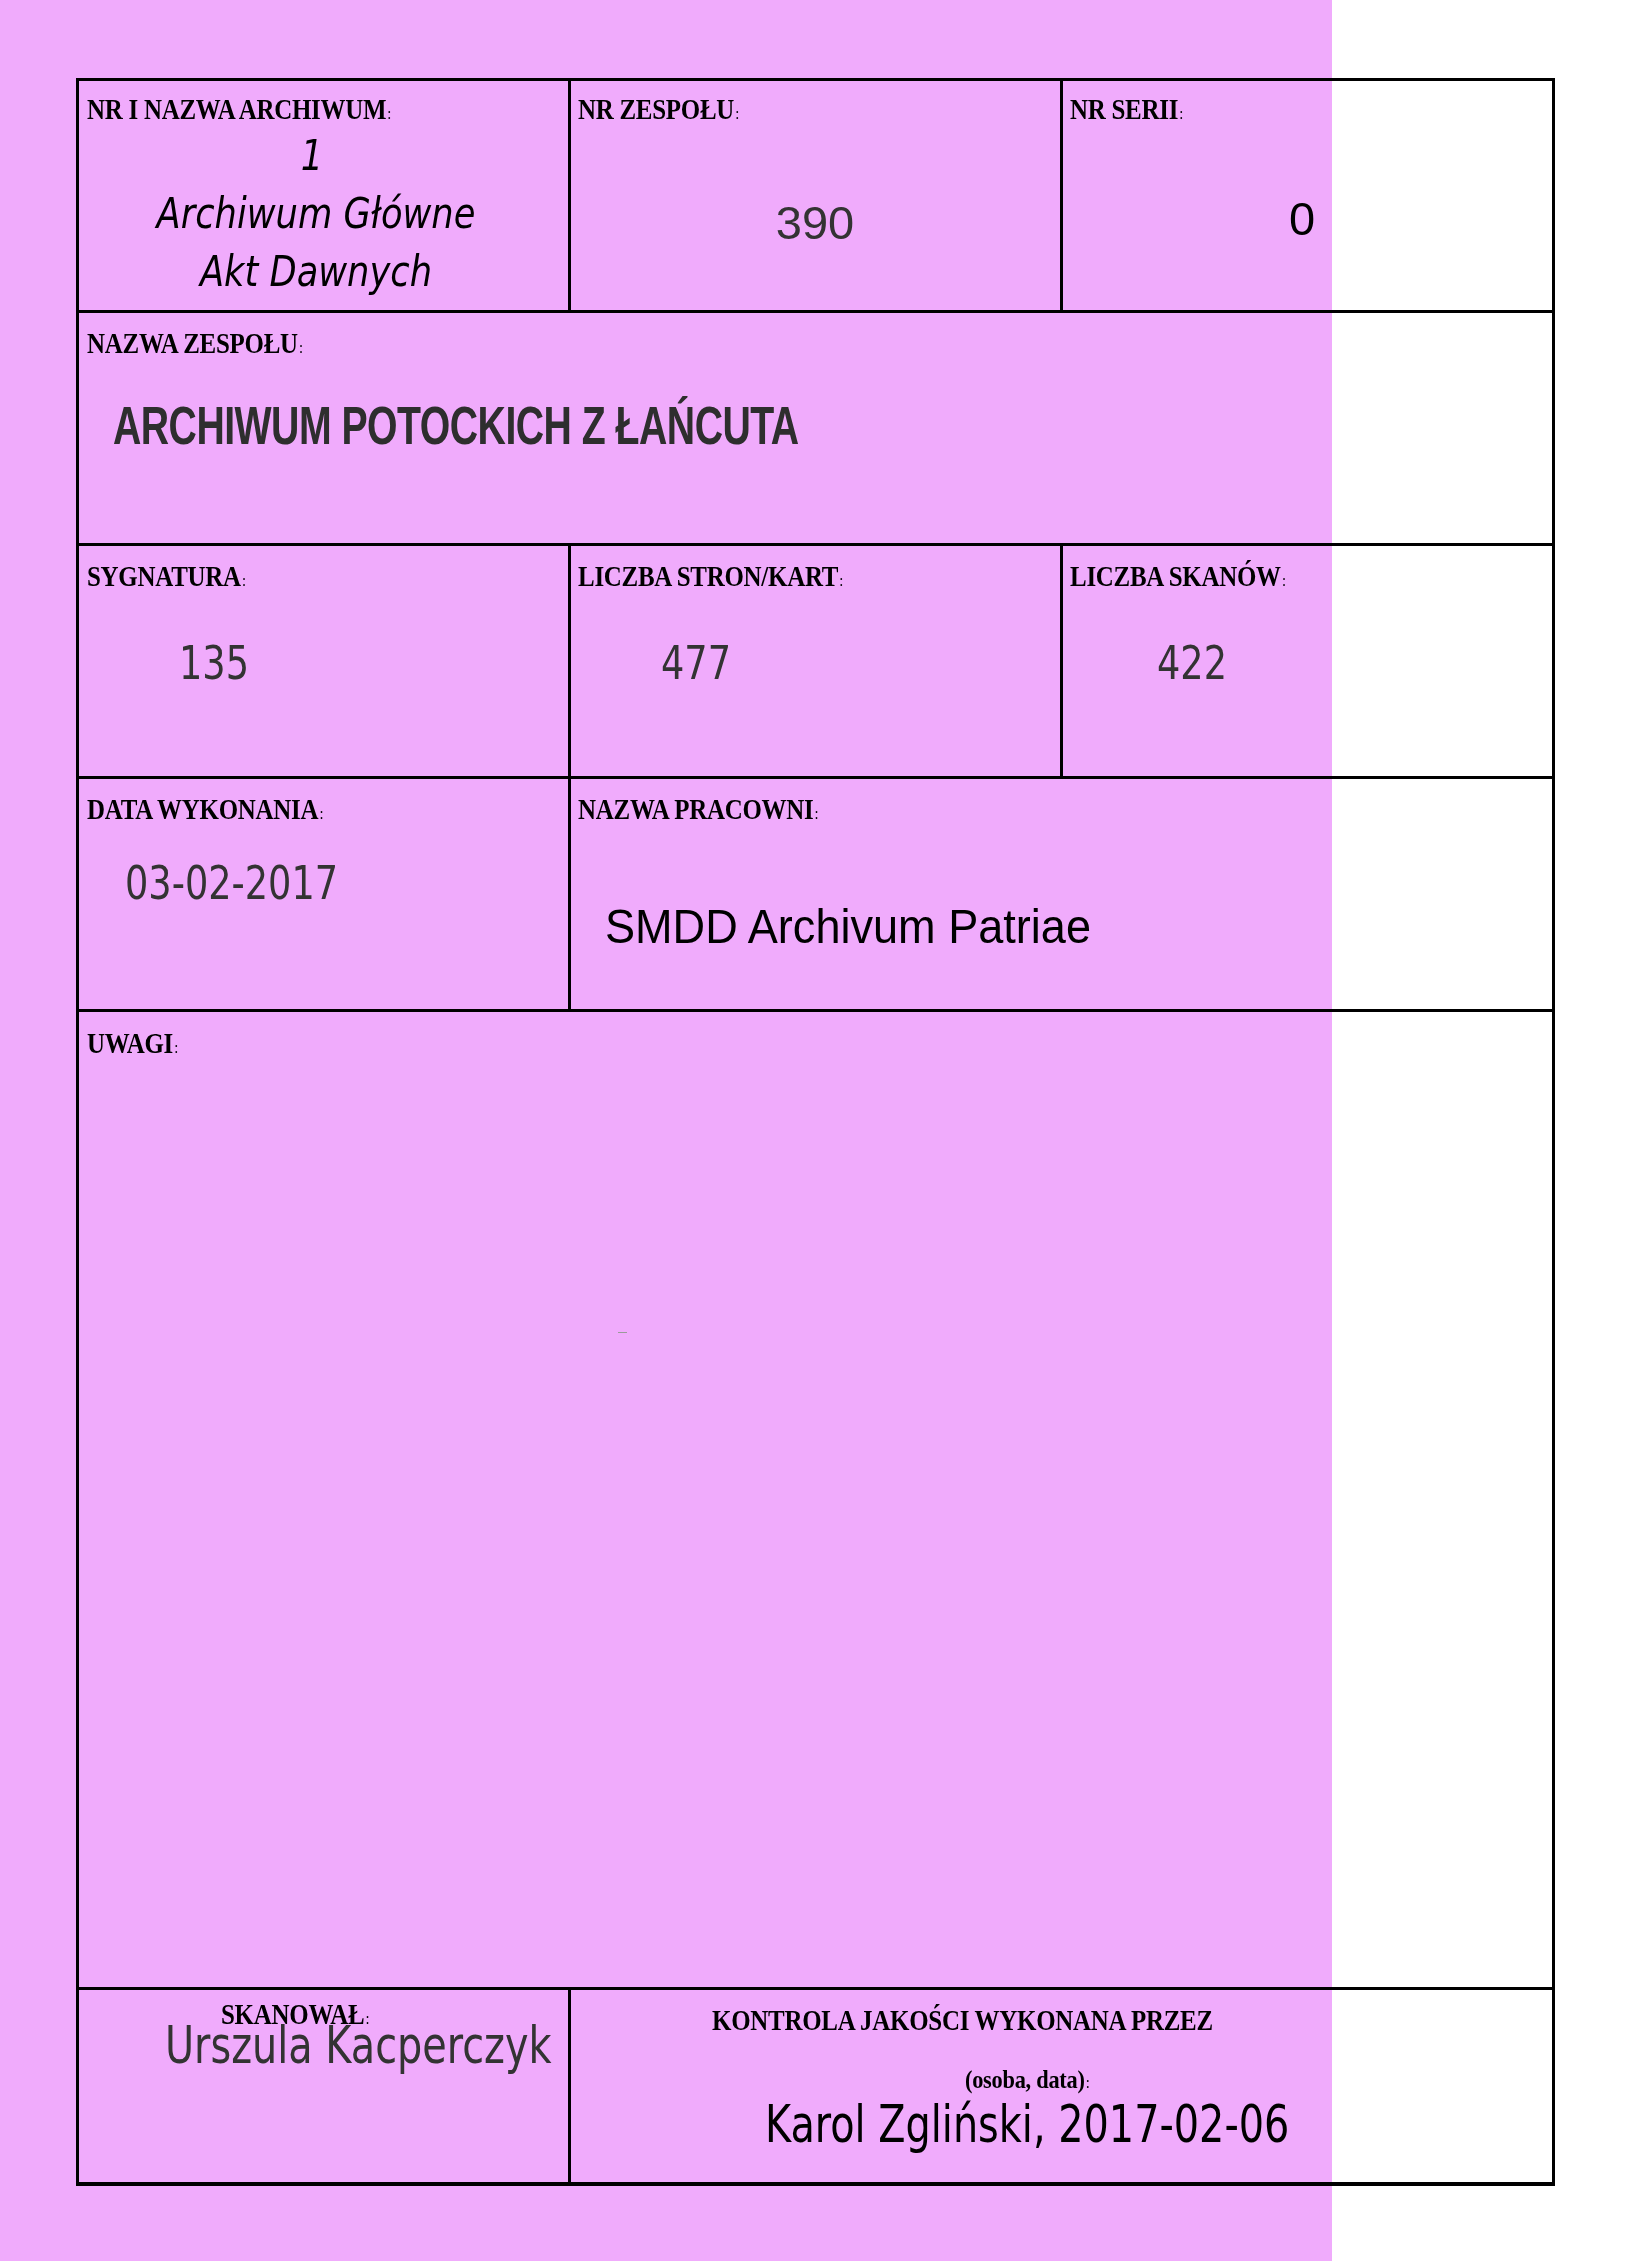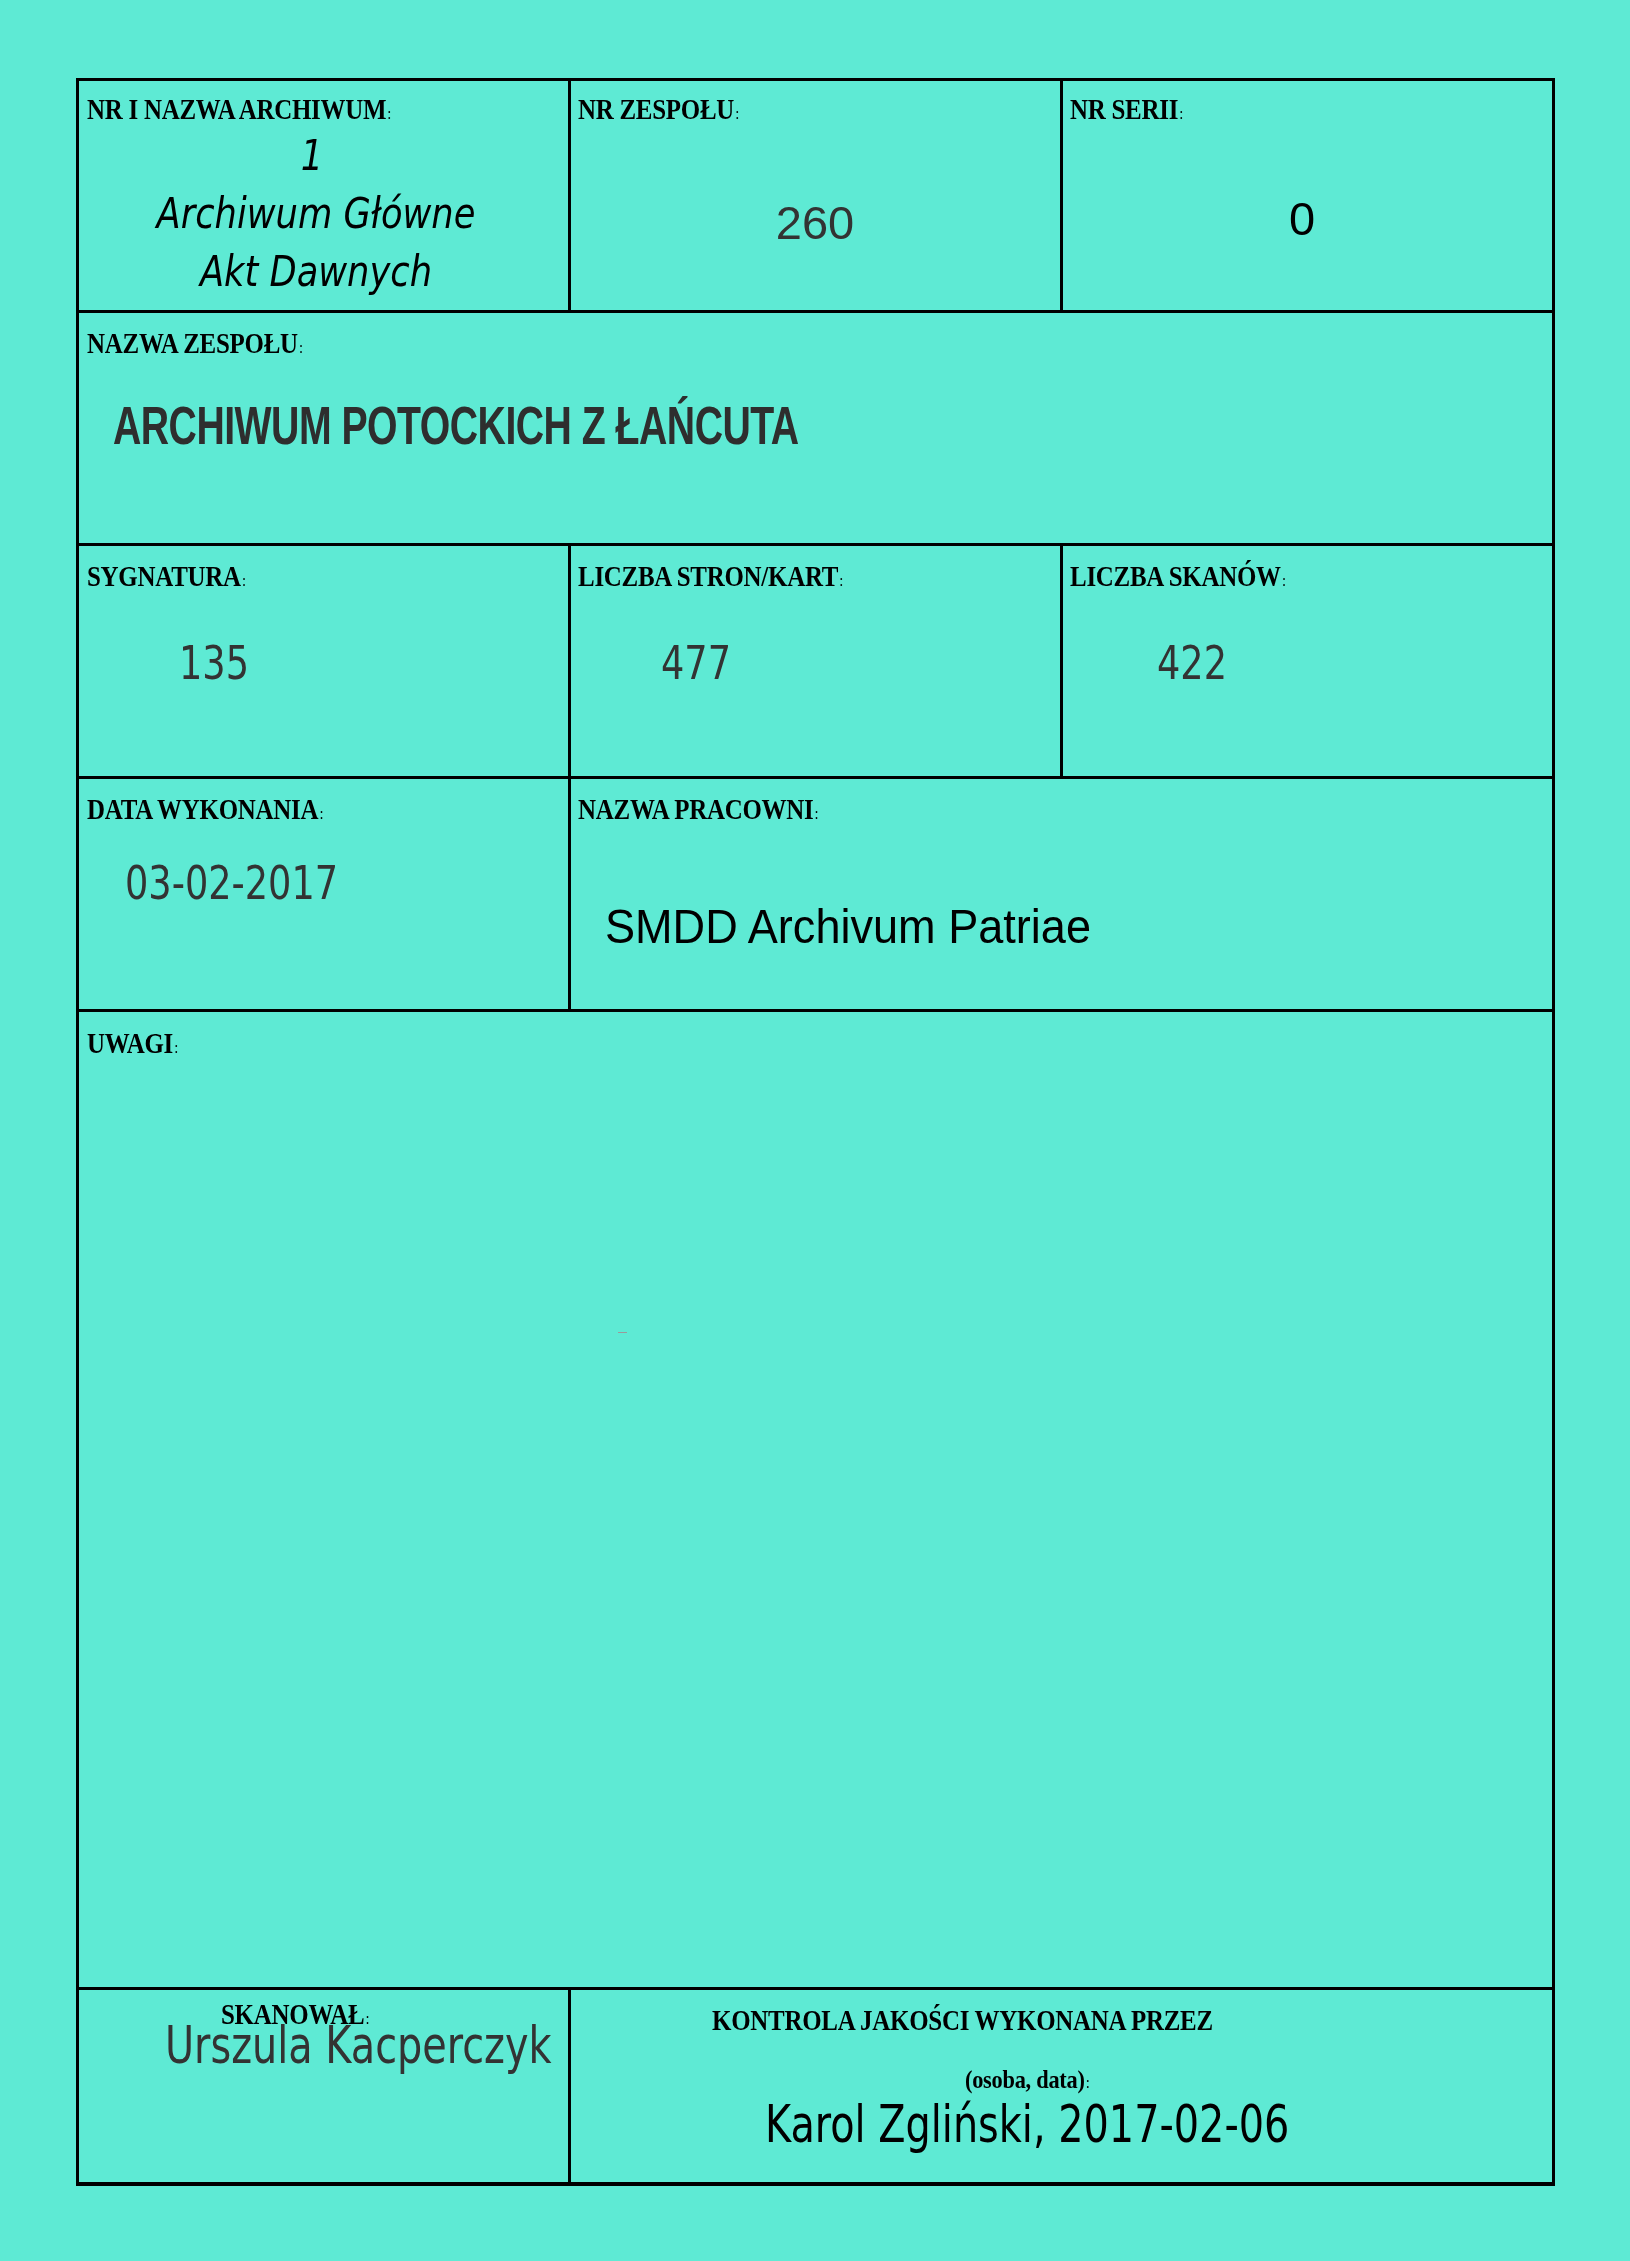--- a/index.html
+++ b/index.html
@@ -1,17 +1,17 @@
 <!DOCTYPE html>
 <html style="font-size:10.5px"><head>
 <meta charset="utf-8">
 <style>
   html, body { margin: 0; padding: 0; background: #ffffff; }
   body { width: 1630px; height: 2261px; position: relative; overflow: hidden; }
-  .page { position: absolute; left: 0; top: 0; width: 1630px; height: 2261px; background: #5eead4; }
+  .page { position: absolute; left: 0; top: 0; width: 1332px; height: 2261px; background: #f0abfc; }
 
   
   .hline { position: absolute; background: #000; height: 3.3px; }
   .vline { position: absolute; background: #000; width: 2.6px; }
   .frame { position: absolute; left: 76px; top: 78px; width: 1473px; height: 2101px; border: 2.6px solid #000; border-left-width: 3.3px; border-right-width: 3.3px; border-top-width: 3.3px; border-bottom-width: 4px; }
 
   
   .lbl {
     position: absolute;
     font-family: "Liberation Serif", "DejaVu Serif", serif;
@@ -72,21 +72,21 @@
   <div class="lbl" style="left:87px; top:93px;">
     <span>NR I NAZWA ARCHIWUM</span><span class="colon">:</span>
   </div>
   <div class="val ital" style="left:312px; top:130px;">1</div>
   <div class="val ital" style="left:316px; top:188px;">Archiwum Główne</div>
   <div class="val ital" style="left:316px; top:246px;">Akt Dawnych</div>
 
   <div class="lbl" style="left:578px; top:93px;">
     <span>NR ZESPOŁU</span><span class="colon">:</span>
   </div>
-  <div class="val center" style="left:815px; top:195px; font-size:47px; color:#333;">260</div>
+  <div class="val center" style="left:815px; top:195px; font-size:47px; color:#333;">390</div>
 
   <div class="lbl" style="left:1070px; top:93px;">
     <span>NR SERII</span><span class="colon">:</span>
   </div>
   <div class="val center" style="left:1302px; top:191px; font-size:47px; color:#000;">0</div>
 
   <div class="lbl" style="left:87px; top:327px;">
     <span>NAZWA ZESPOŁU</span><span class="colon">:</span>
   </div>
   <div class="val" style="left:113px; top:395px; font-size:53px; font-weight:bold; color:#2e2e2e; transform-origin:0 0; transform:scaleX(0.74); letter-spacing:-0.7px;">ARCHIWUM POTOCKICH Z ŁAŃCUTA</div>

